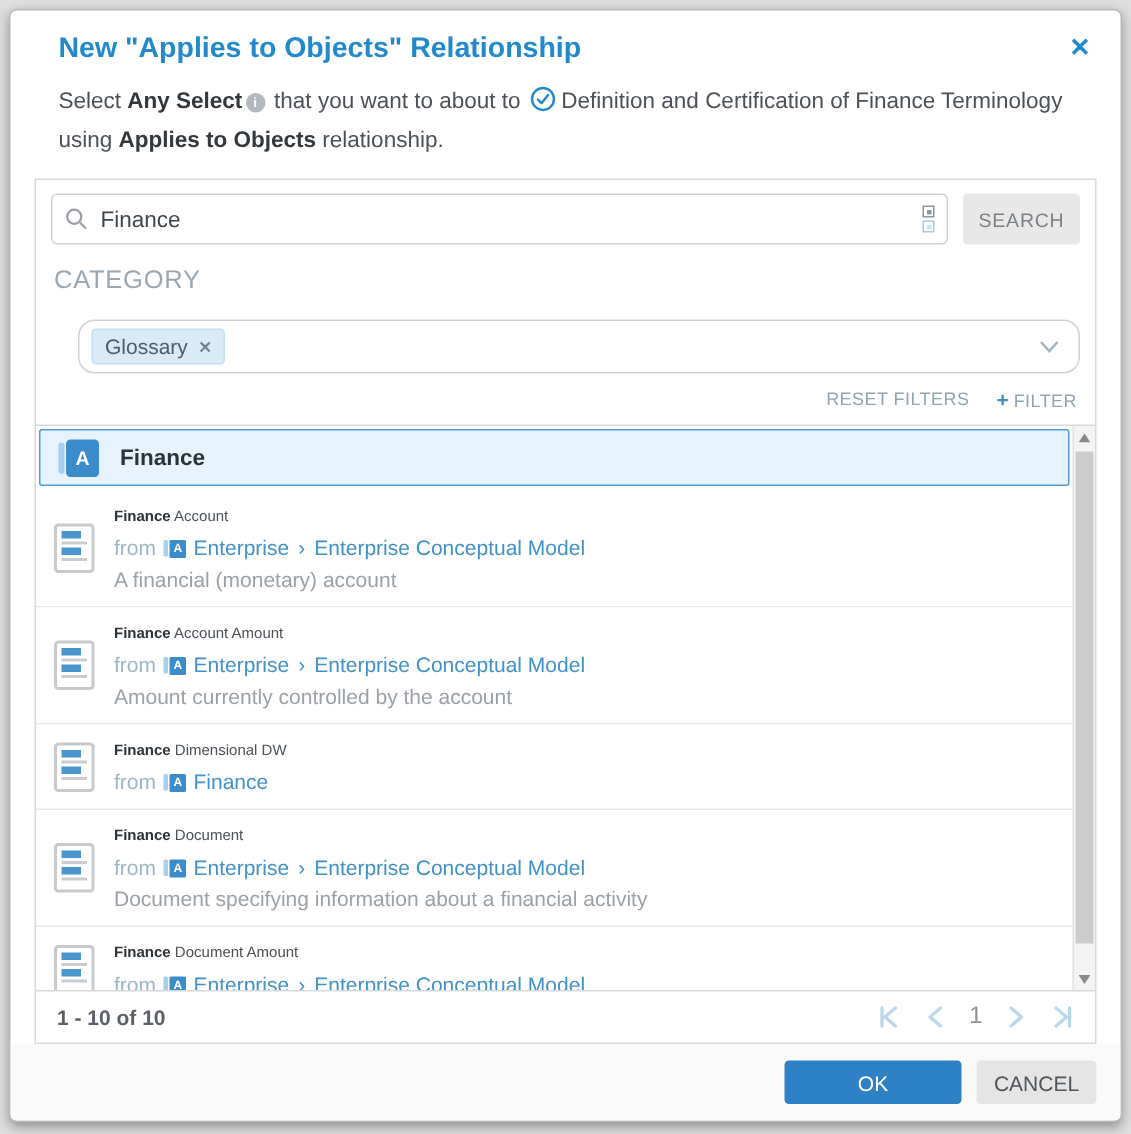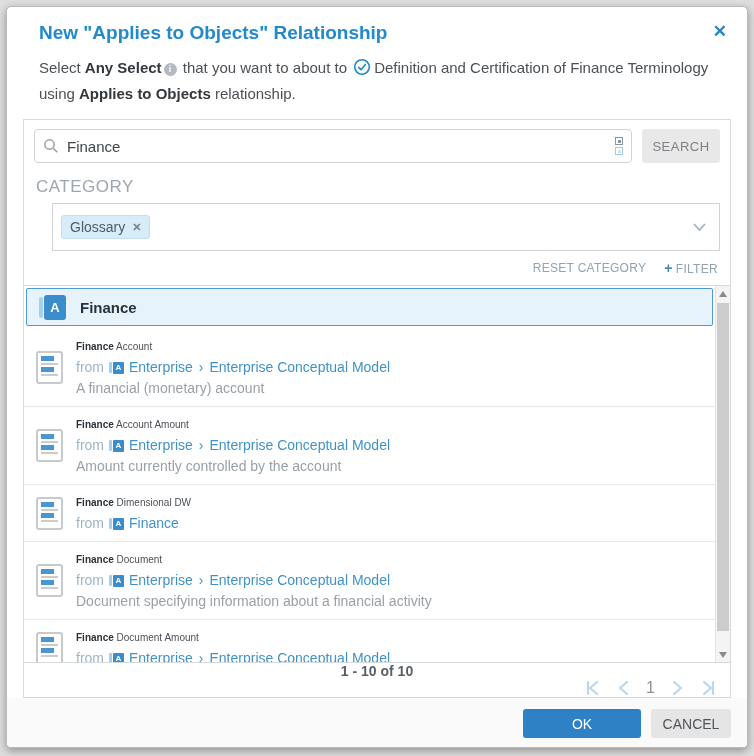--- a/index.html
+++ b/index.html
@@ -54,21 +54,21 @@
   .sq.lt { border-color:#a9c9e2; } .sq.lt i { background:#cfe3f2; }
   .search-btn {
     width:78px; height:34px; background:#e8e8e8; color:#7c8186; font-size:13px;
     border:none; border-radius:3px; letter-spacing:.5px; cursor:pointer;
     font-family:"Liberation Sans",sans-serif;
   }
   
   .cat { padding:5px 10px 0 12px; }
   .cat-label { font-size:17px; color:#9ba7b0; letter-spacing:.5px; }
   .cat-select {
-    margin:6px 0 0 16px; height:48px; border:1px solid #cfd3d6; border-radius:0;
+    margin:16px 0 0 16px; height:36px; border:1px solid #cfd3d6; border-radius:11px;
     display:flex; align-items:center; padding:0 12px 0 8px; cursor:pointer;
   }
   .chip {
     background:#d8ebf8; border:1px solid #c4def1; border-radius:3px;
     padding:3px 8px; font-size:14px; color:#4c5d6a; display:flex; align-items:center; gap:7px;
   }
   .chip-x { color:#72838f; font-size:11px; font-weight:bold; cursor:pointer; }
   .filters-row {
     display:flex; justify-content:flex-end; align-items:center; gap:18px;
     padding:9px 12px 9px; font-size:12px; color:#90a4b1; letter-spacing:.3px;
@@ -115,21 +115,21 @@
   
   .sbar {
     position:absolute; top:0; right:0; bottom:0; width:15px;
     background:#f4f4f4; border-left:1px solid #e3e3e3;
   }
   .sarrow { position:absolute; left:0; width:14px; height:15px; display:flex; align-items:center; justify-content:center; cursor:pointer; }
   .sarrow svg { display:block; }
   .sthumb { position:absolute; left:1px; width:12px; top:17px; height:328px; background:#ccc; cursor:grab; }
   
   .pag {
-    border-top:1px solid #d6dadd; height:35px; display:flex; align-items:center; padding:0 14px;flex-direction:column;
+    border-top:1px solid #d6dadd; height:35px; display:flex; align-items:center; padding:0 14px;
   }
   .pag-summary { font-size:14px; font-weight:bold; color:#5a6065; }
   .pager { margin-left:auto; display:flex; align-items:center; gap:17px; }
   .pager svg { display:block; cursor:pointer; }
   .page-num { color:#8e9296; font-size:16px; }
   
   .foot {
     flex:1; background:#fafafa; display:flex; justify-content:flex-end;
     align-items:flex-start; gap:10px; padding:11px 16px 0 16px;
   }
@@ -188,21 +188,21 @@
           <span>Glossary</span>
           <span class="chip-x">✕</span>
         </span>
         <svg style="margin-left:auto" width="15" height="10" viewBox="0 0 15 10">
             <polyline points="2,2 7.5,8 13,2" fill="none" stroke="#9fb4c0" stroke-width="1.7"></polyline>
           </svg>
       </div>
     </div>
 
     <div class="filters-row">
-      <span class="lnk">RESET CATEGORY</span>
+      <span class="lnk">RESET FILTERS</span>
       <span class="lnk"><span class="plus">+</span><span>FILTER</span></span>
     </div>
 
     <div class="results">
       <div class="rows" id="rows">
           <div class="row-sel">
             <span class="gloss-ic">
               <span class="spine"></span>
               <span class="cover">A</span>
             </span>

